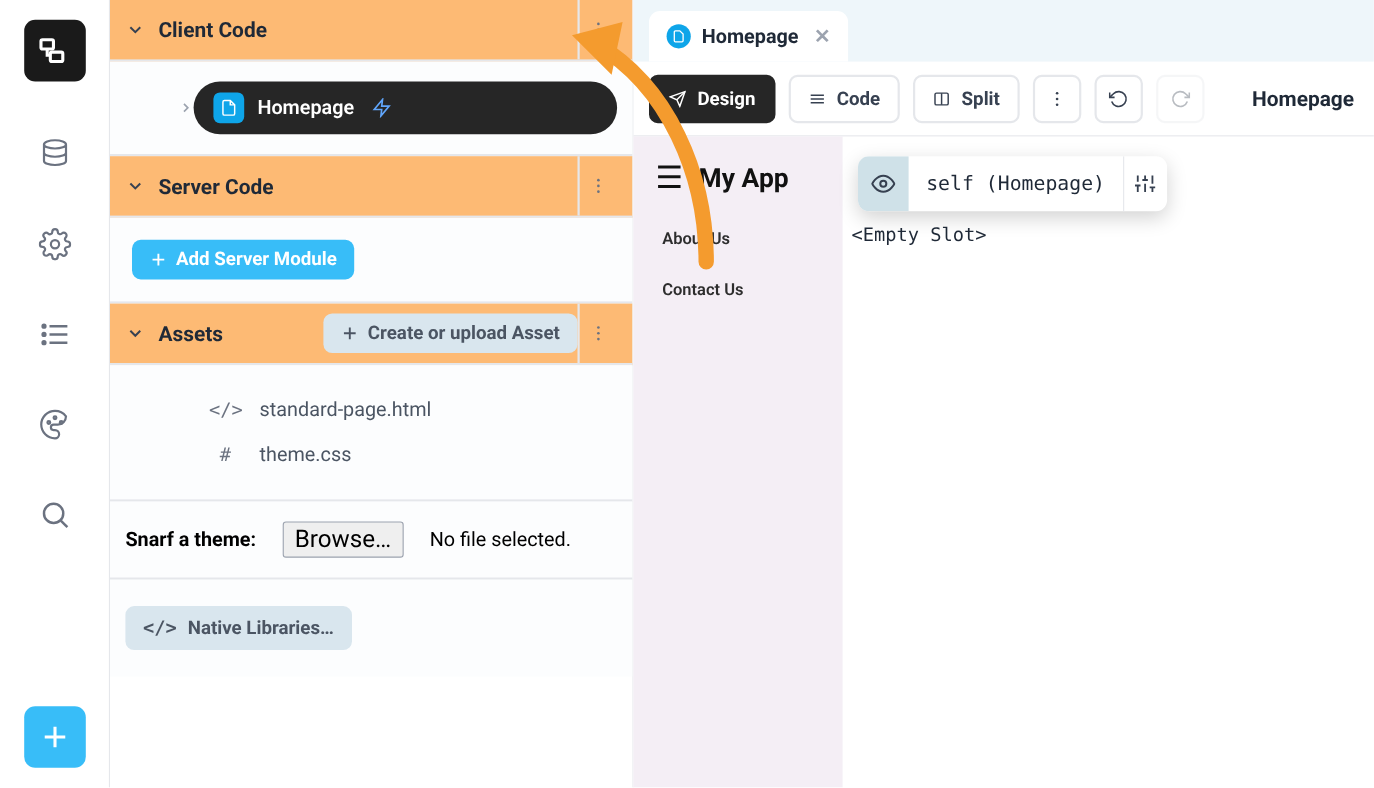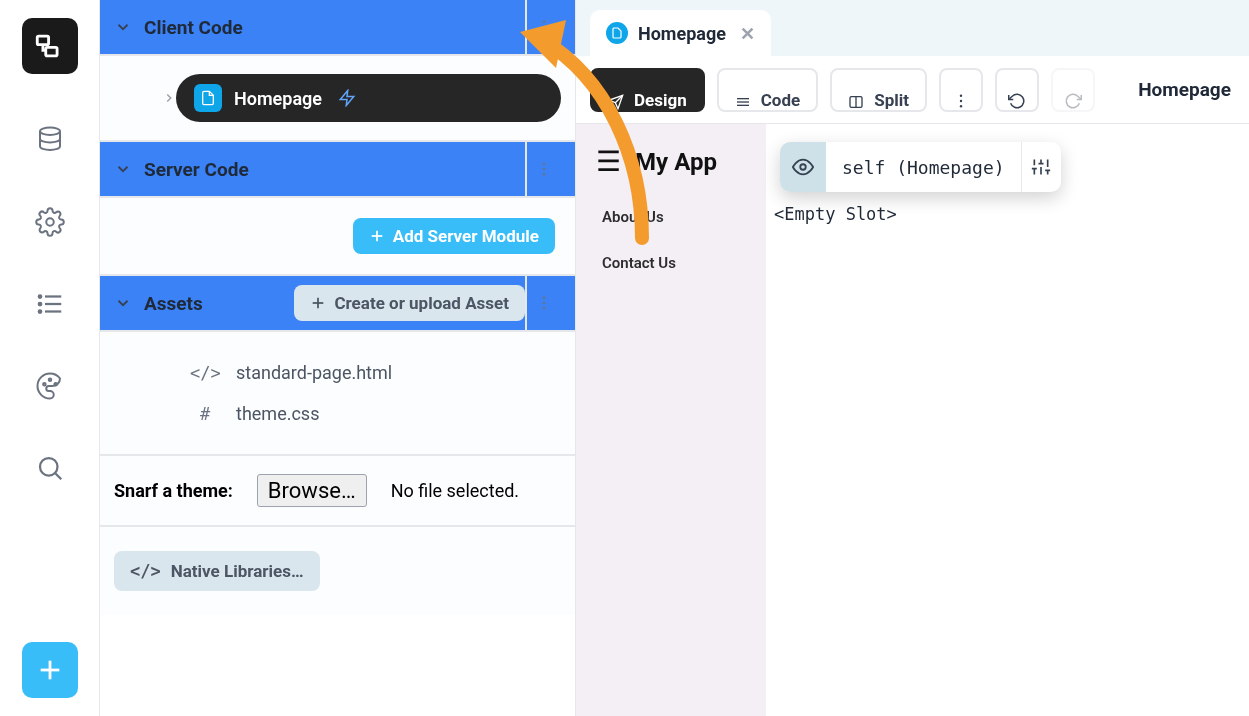--- a/index.html
+++ b/index.html
@@ -2,47 +2,47 @@
 <html><head>
 <meta charset="utf-8">
 <style>
 *{box-sizing:border-box;margin:0;padding:0;font-family:-apple-system,BlinkMacSystemFont,"Segoe UI",Roboto,sans-serif}
 body{width:1249px;height:716px;background:#fff;overflow:hidden;position:relative}
 .rail{position:absolute;left:0;top:0;width:100px;height:100%;background:#fff;border-right:1px solid #e5e7eb;display:flex;flex-direction:column;align-items:center;padding-top:18px;gap:50px}
 .rail-logo{width:56px;height:56px;background:#1a1a1a;border-radius:10px;display:flex;align-items:center;justify-content:center;color:#fff}
 .rail-icon{width:32px;height:32px;display:flex;align-items:center;justify-content:center;color:#6b7280;cursor:pointer}
 .rail-add{width:56px;height:56px;background:#38bdf8;border-radius:10px;display:flex;align-items:center;justify-content:center;color:#fff;margin-top:auto;margin-bottom:18px;cursor:pointer}
 .panel{position:absolute;left:100px;top:0;width:476px;height:100%;background:#fff;border-right:1px solid #e5e7eb;overflow-y:auto}
-.section-hdr{display:flex;align-items:center;height:56px;padding:0 14px;border-bottom:2px solid #e5e7eb;background:#3b82f6}
+.section-hdr{display:flex;align-items:center;height:56px;padding:0 14px;border-bottom:2px solid #e5e7eb;background:#fdba74}
 .section-hdr .chev{margin-right:12px;color:#374151}
 .section-title{font-weight:700;font-size:19px;color:#1f2937;flex:1}
 .add-btn{display:flex;align-items:center;gap:8px;background:#d9e6ee;border:none;border-radius:8px;padding:8px 16px;font-weight:700;font-size:17px;color:#4b5563;cursor:pointer}
 .add-btn-blue{background:#38bdf8;color:#fff}
 .more-cell{width:36px;border-left:2px solid #e5e7eb;height:100%;display:flex;align-items:center;justify-content:center;color:#6b7280;cursor:pointer}
 .homepage-row{background:#fcfdfe;padding:18px 14px;border-bottom:2px solid #e5e7eb}
 .homepage-pill{margin-left:62px;background:#262626;border-radius:999px;height:48px;display:flex;align-items:center;padding:0 16px;gap:12px}
 .homepage-pill .file-icon{width:28px;height:28px;background:#0ea5e9;border-radius:6px;display:flex;align-items:center;justify-content:center;color:#fff}
 .homepage-pill .label{color:#fff;font-weight:600;font-size:18px}
 .bolt{color:#60a5fa;margin-left:4px}
-.server-body{background:#fcfdfe;padding:20px;display:flex;justify-content:flex-end;border-bottom:2px solid #e5e7eb}
+.server-body{background:#fcfdfe;padding:20px;display:flex;justify-content:flex-start;border-bottom:2px solid #e5e7eb}
 .assets-body{background:#fcfdfe;padding:20px 14px 20px 14px;border-bottom:2px solid #e5e7eb}
 .asset-item{display:flex;align-items:center;gap:16px;padding:10px 0 10px 76px;font-size:18px;color:#4b5563}
 .asset-item .aicon{color:#6b7280;font-family:monospace;font-size:17px;width:30px;text-align:center}
 .snarf{background:#fcfdfe;padding:18px 14px;font-size:18px;border-bottom:2px solid #e5e7eb;display:flex;align-items:center;gap:24px;flex-wrap:wrap}
 .snarf b{font-weight:700}
 .browse{border:1px solid #9ca3af;background:#efefef;padding:3px 10px;font-size:22px;border-radius:3px;cursor:pointer}
 .native-row{background:#fcfdfe;padding:24px 14px}
 .native-btn{display:inline-flex;align-items:center;gap:10px;background:#d9e6ee;border:none;border-radius:8px;padding:10px 16px;font-weight:700;font-size:17px;color:#4b5563;cursor:pointer}
 .editor{position:absolute;left:576px;top:0;right:0;height:100%;background:#fff}
 .tabbar{height:56px;background:#eef6fa;display:flex;align-items:flex-end;padding-left:14px}
 .tab{background:#fff;border-radius:10px 10px 0 0;height:46px;display:flex;align-items:center;padding:0 16px;gap:10px;font-weight:700;font-size:18px;color:#1f2937}
 .tab .ticon{width:22px;height:22px;background:#0ea5e9;border-radius:50%;display:flex;align-items:center;justify-content:center;color:#fff;font-size:12px}
 .tab .close{color:#9ca3af;font-size:18px;cursor:pointer;margin-left:4px}
 .toolbar{height:68px;display:flex;align-items:center;padding:0 14px;gap:12px;border-bottom:1px solid #e5e7eb}
-.tbtn{display:flex;align-items:flex-end;gap:10px;border:2px solid #e5e7eb;background:#fff;border-radius:8px;height:44px;padding:0 16px;font-weight:700;font-size:17px;color:#374151;cursor:pointer}
+.tbtn{display:flex;align-items:center;gap:10px;border:2px solid #e5e7eb;background:#fff;border-radius:8px;height:44px;padding:0 16px;font-weight:700;font-size:17px;color:#374151;cursor:pointer}
 .tbtn.dark{background:#262626;color:#fff;border-color:#262626}
 .tbtn.icon-only{padding:0;width:44px;justify-content:center}
 .spacer{flex:1}
 .bcrumb{font-weight:700;font-size:19px;color:#1f2937;padding-right:4px}
 .canvas{position:absolute;top:124px;left:0;right:0;bottom:0;display:flex}
 .preview-nav{width:190px;background:#f4eef5;padding:18px 10px}
 .preview-hdr{display:flex;align-items:center;gap:14px;padding:6px 10px 18px 10px}
 .nav-link{padding:14px 16px;font-weight:600;font-size:15px;color:#2d2d2d;cursor:pointer}
 .preview-main{flex:1;position:relative}
 .selector{position:absolute;left:14px;top:18px;display:flex;align-items:center;background:#fff;border-radius:10px;box-shadow:0 6px 18px rgba(0,0,0,0.18);height:50px;overflow:hidden}

